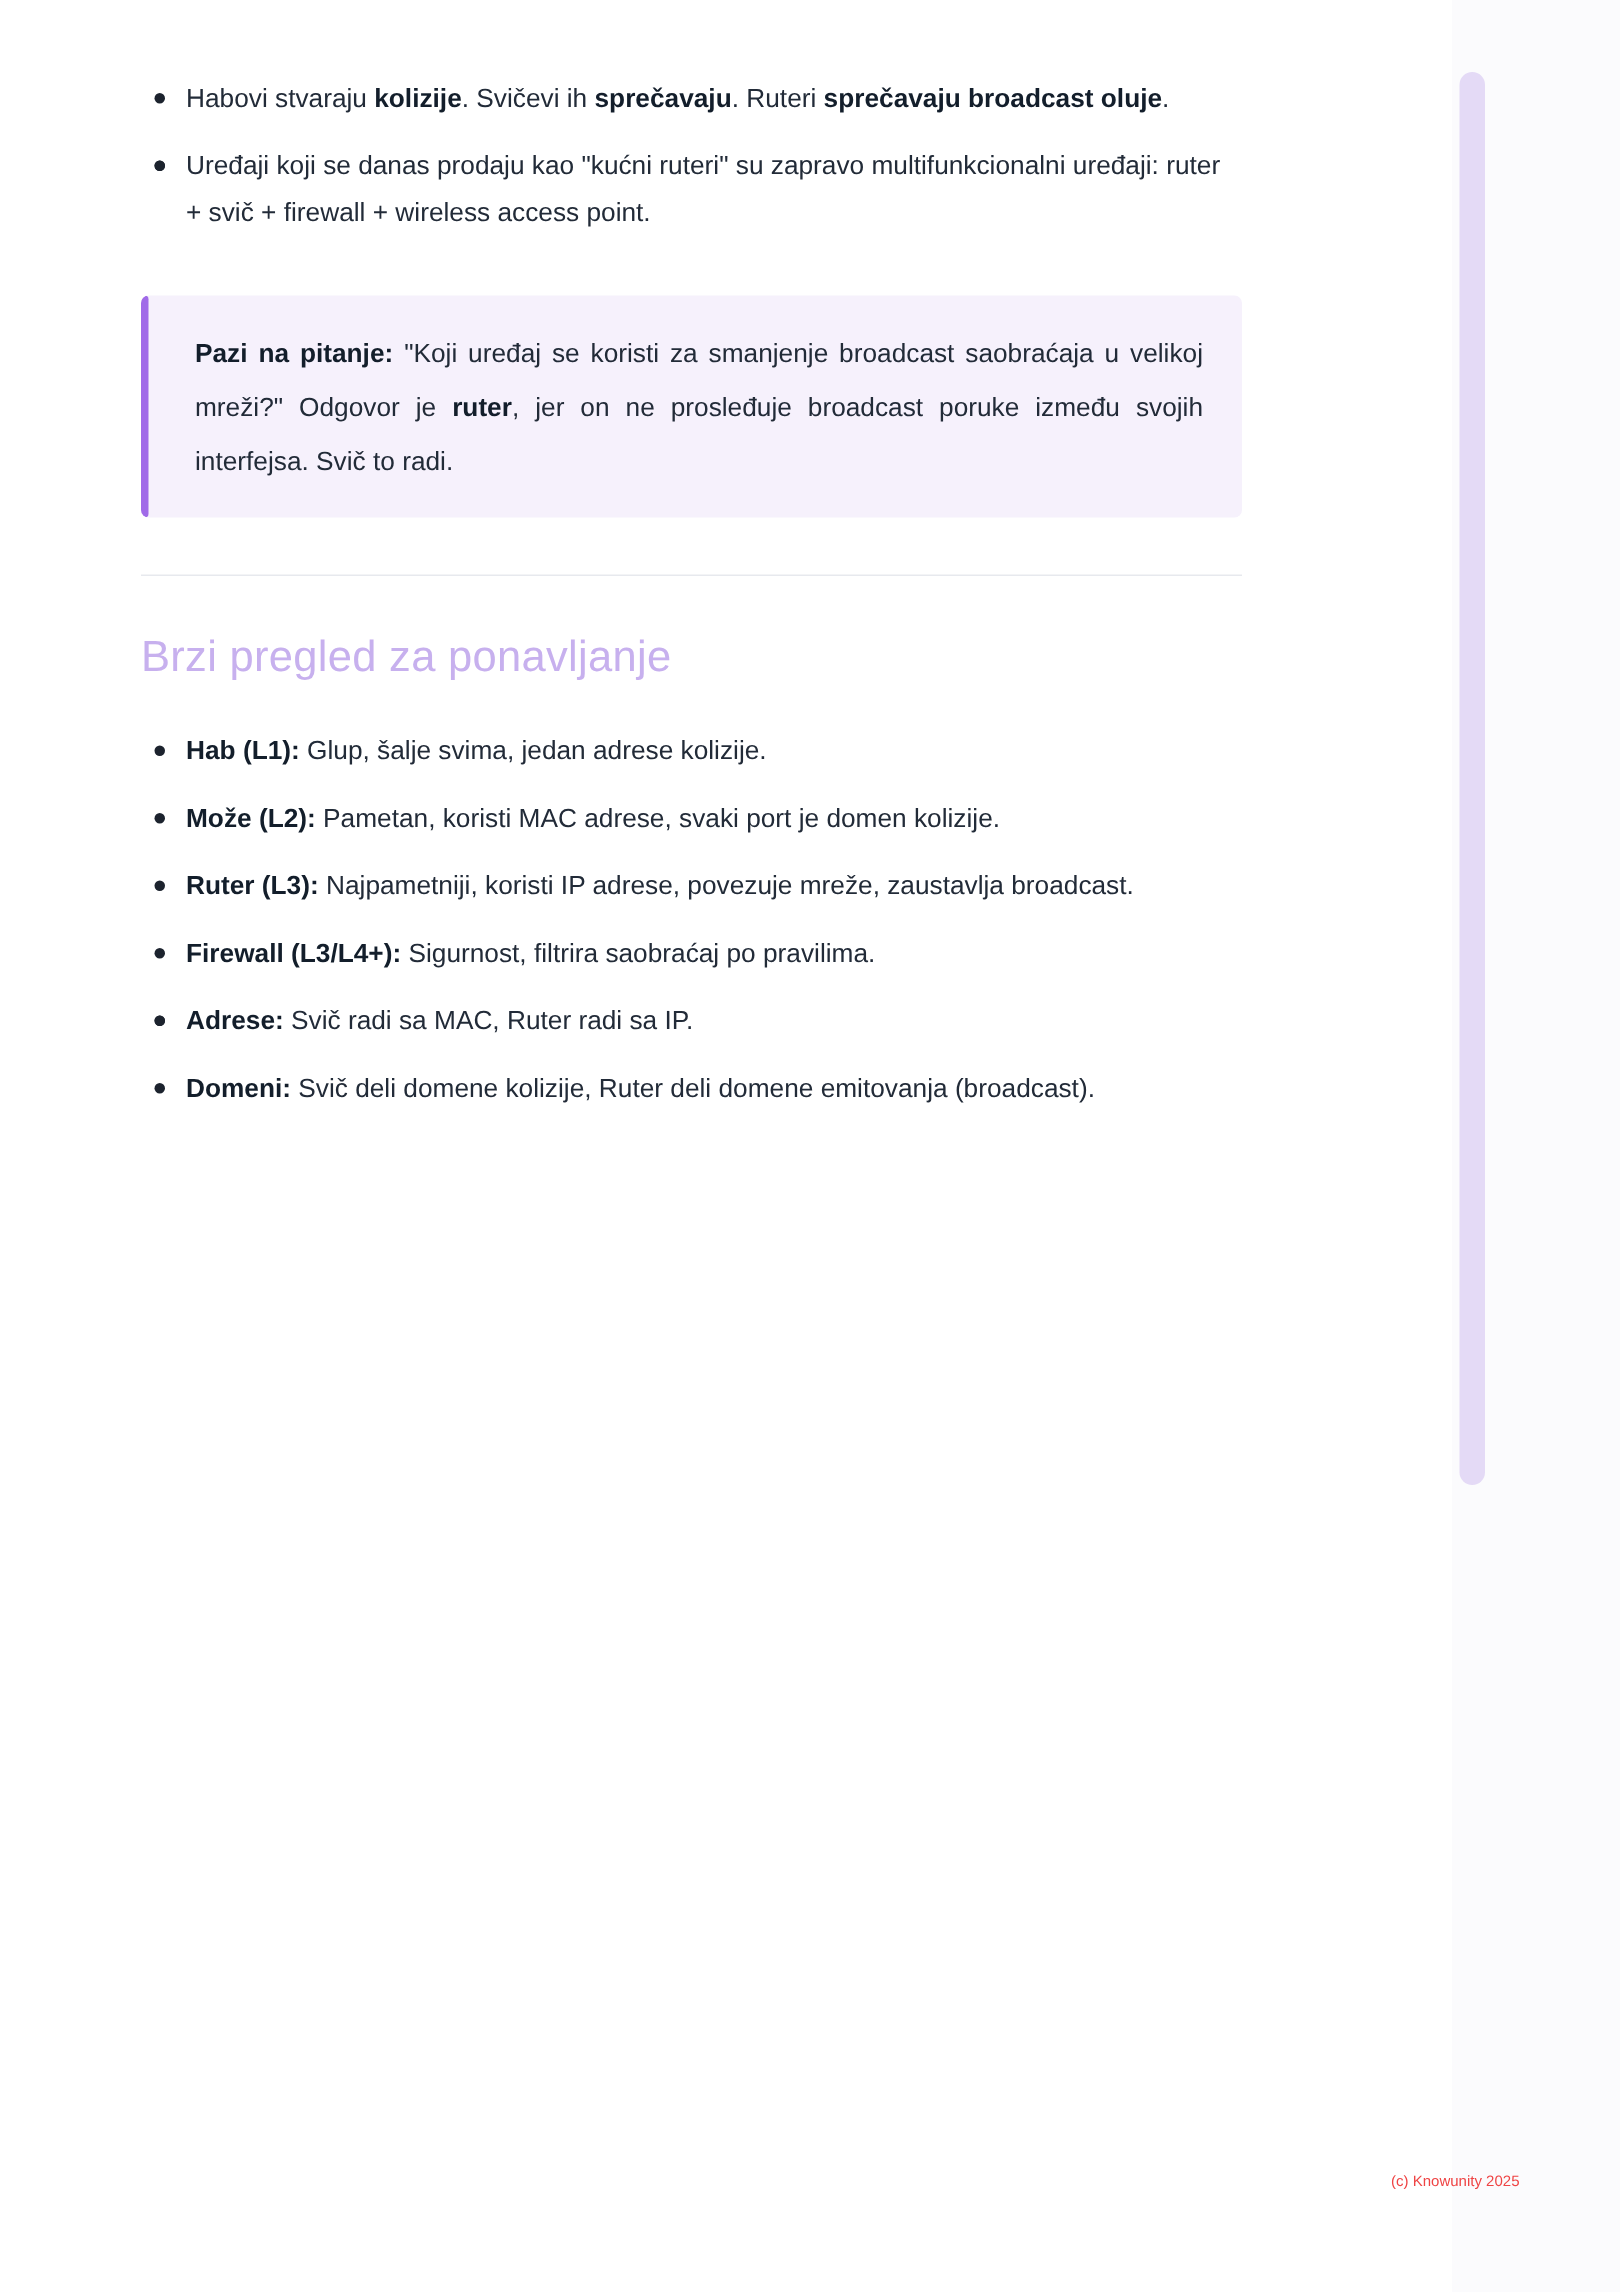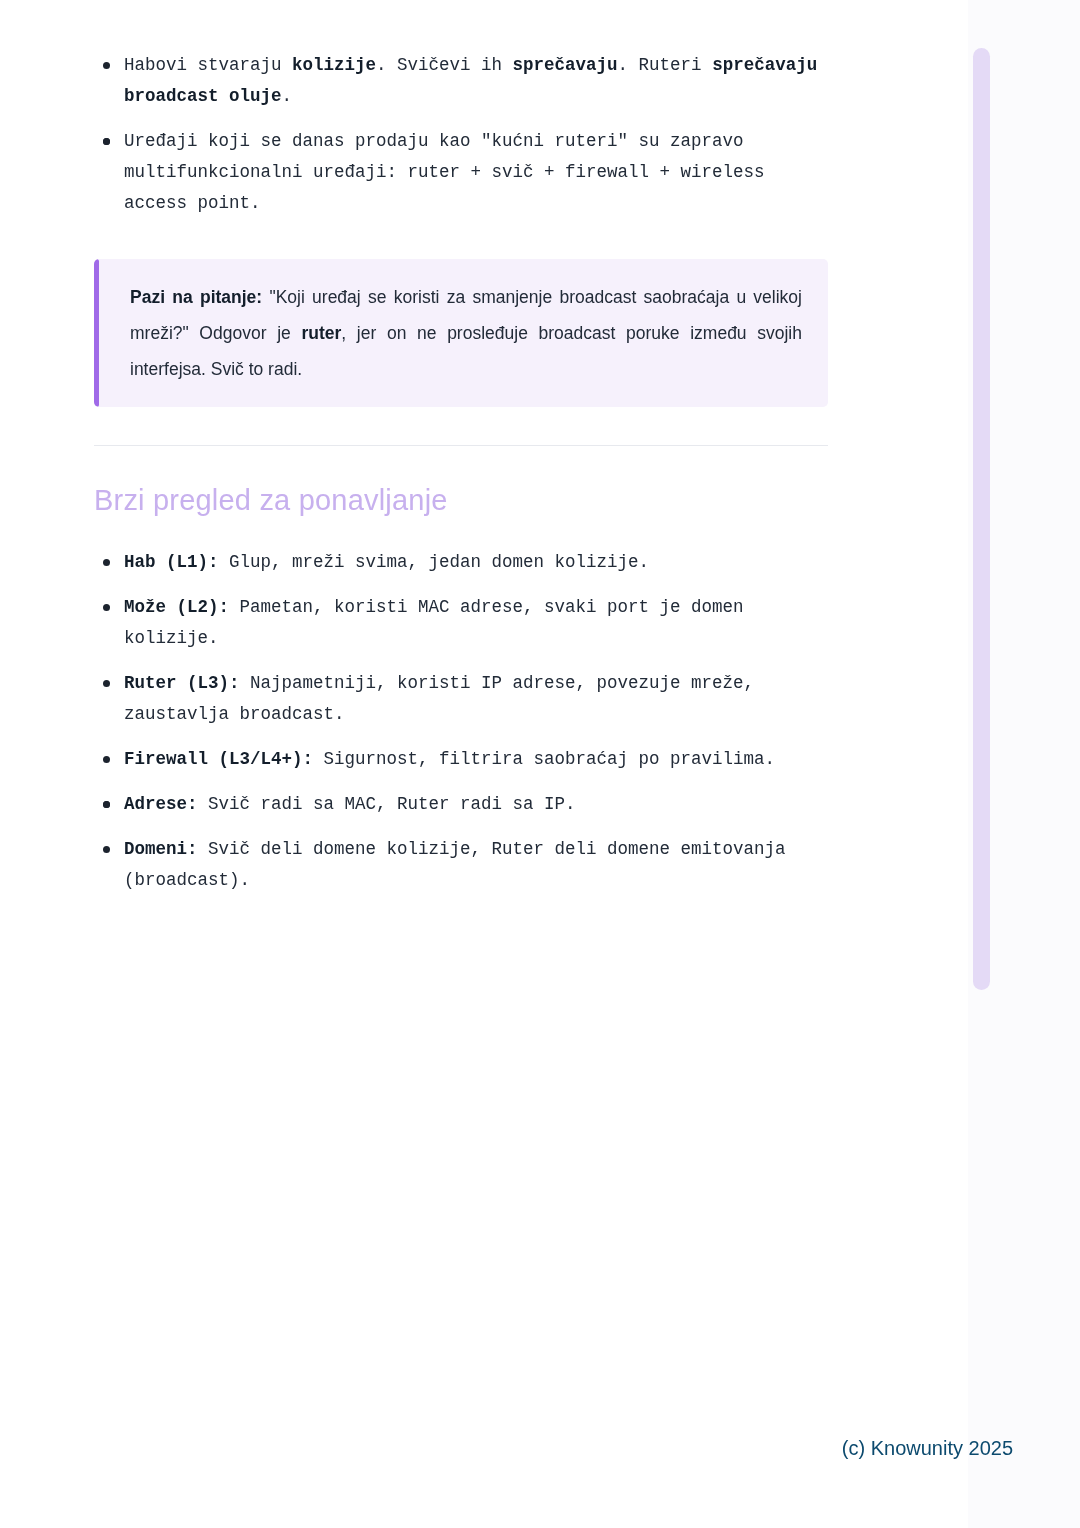--- a/index.html
+++ b/index.html
@@ -26,21 +26,20 @@
     position: absolute; left: 94px; top: 50px;
     width: 734px;
   }
   ul.bullets { list-style: none; }
   ul.bullets li {
     position: relative;
     padding-left: 30px;
     margin-bottom: 14px;
     font-size: 17.5px;
     line-height: 31px;
-    font-family: Liberation Mono, monospace;
   }
   .bullet-dot {
     position: absolute; left: 9px; top: 12px;
     width: 7px; height: 7px; border-radius: 50%;
     background: #1c232e;
   }
   strong { font-weight: 700; color: #131e2b; }
   em { font-style: italic; }
   .callout {
     display: flex;
@@ -64,22 +63,22 @@
   .section-heading {
     margin-top: 38px;
     font-size: 29px;
     font-weight: 400;
     color: #c7b0ee;
     letter-spacing: 0.2px;
   }
   ul.review { margin-top: 30px; }
   .footer {
     position: absolute; right: 67px; bottom: 68px;
-    font-size: 20px;
-    color: #0c4a6e;
+    font-size: 10px;
+    color: #ef4444;
   }
 </style>
 </head>
 <body>
 
 <div class="right-strip"></div>
 <div class="scrollbar-thumb"></div>
 
 <div class="content">
 
@@ -92,21 +91,21 @@
   <div class="callout">
     <div class="callout-bar"></div>
     <p class="callout-text"><strong>Pazi na pitanje:</strong><span> "Koji uređaj se koristi za smanjenje broadcast saobraćaja u velikoj mreži?" Odgovor je </span><strong>ruter</strong><span>, jer on ne prosleđuje broadcast poruke između svojih interfejsa. Svič to radi.</span></p>
   </div>
 
   <hr class="divider">
 
   <h2 class="section-heading">Brzi pregled za ponavljanje</h2>
 
   <ul class="bullets review">
-      <li><span class="bullet-dot"></span><span><strong>Hab (L1):</strong><span> Glup, mreži svima, jedan domen kolizije.</span></span></li>
+      <li><span class="bullet-dot"></span><span><strong>Hab (L1):</strong><span> Glup, šalje svima, jedan adrese kolizije.</span></span></li>
       <li><span class="bullet-dot"></span><span><strong>Može (L2):</strong><span> Pametan, koristi MAC adrese, svaki port je domen kolizije.</span></span></li>
       <li><span class="bullet-dot"></span><span><strong>Ruter (L3):</strong><span> Najpametniji, koristi IP adrese, povezuje mreže, zaustavlja broadcast.</span></span></li>
       <li><span class="bullet-dot"></span><span><strong>Firewall (L3/L4+):</strong><span> Sigurnost, filtrira saobraćaj po pravilima.</span></span></li>
       <li><span class="bullet-dot"></span></li>
       <li><span class="bullet-dot"></span><span><strong>Adrese:</strong><span> Svič radi sa MAC, Ruter radi sa IP.</span></span></li>
       <li><span class="bullet-dot"></span><span><strong>Domeni:</strong><span> Svič deli domene kolizije, Ruter deli domene emitovanja (broadcast).</span></span></li>
     </ul>
 
 </div>
 

